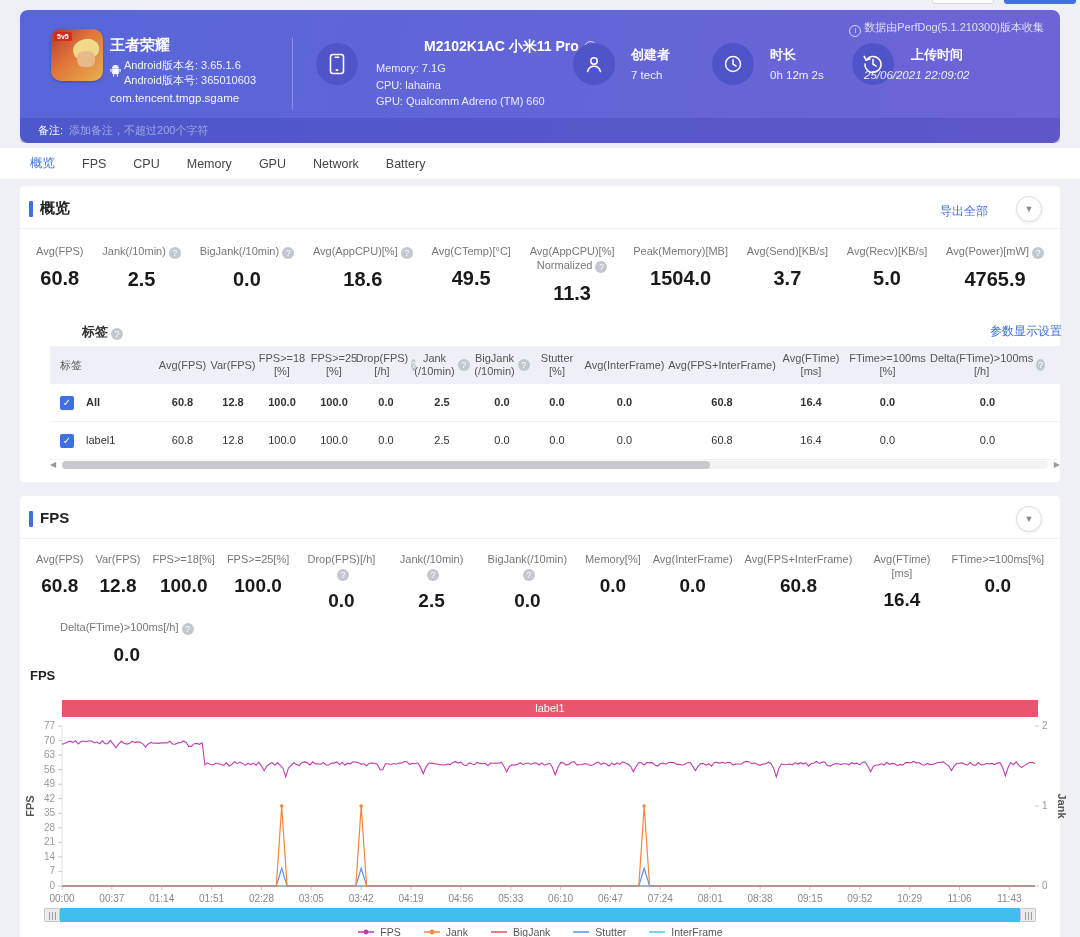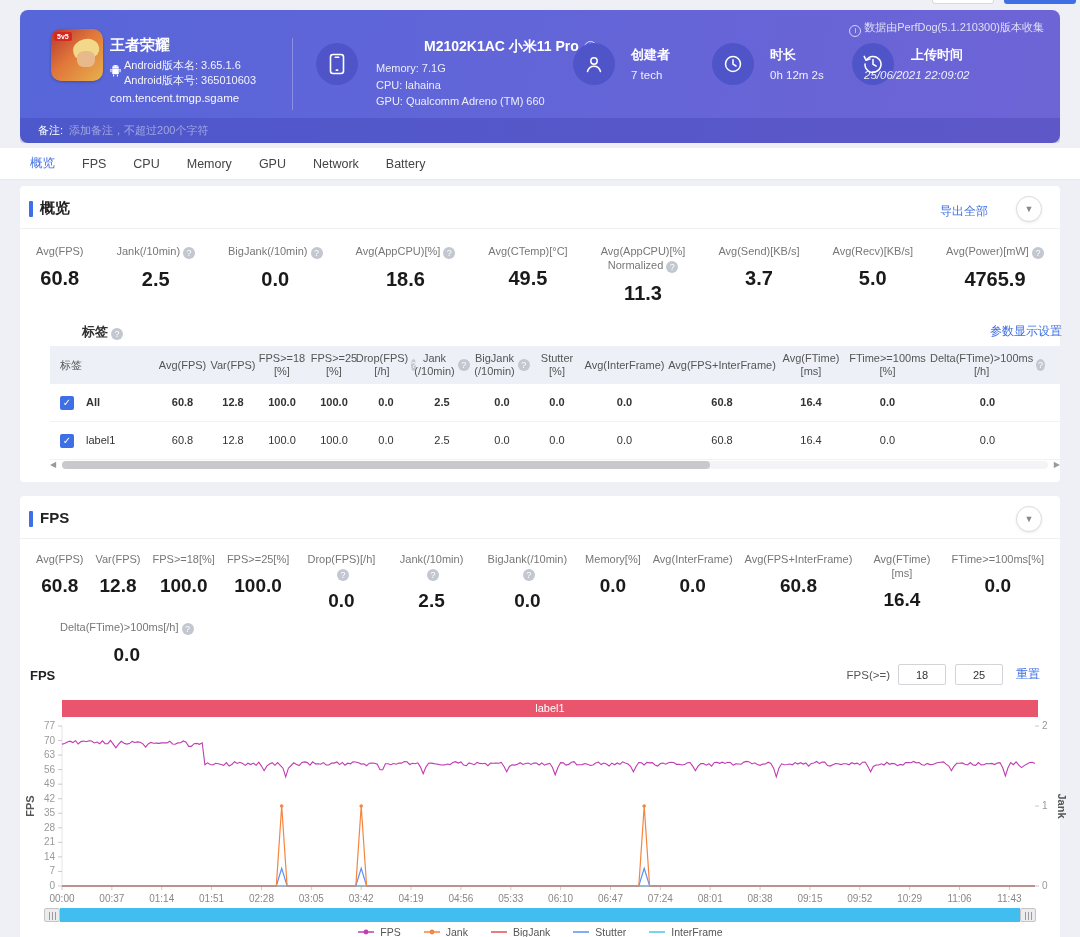--- a/index.html
+++ b/index.html
@@ -241,20 +241,24 @@
         <div class="m-cell">
           <div class="m-label"><span>Avg(CTemp)[°C]</span></div>
           <div class="m-value">49.5</div>
         </div>
         <div class="m-cell">
           <div class="m-label"><span>Avg(AppCPU)[%]
 Normalized</span><span class="help">?</span></div>
           <div class="m-value">11.3</div>
         </div>
         <div class="m-cell">
+          <div class="m-label"><span>Peak(Memory)[MB]</span></div>
+          <div class="m-value">1504.0</div>
+        </div>
+        <div class="m-cell">
           <div class="m-label"><span>Avg(Send)[KB/s]</span></div>
           <div class="m-value">3.7</div>
         </div>
         <div class="m-cell">
           <div class="m-label"><span>Avg(Recv)[KB/s]</span></div>
           <div class="m-value">5.0</div>
         </div>
         <div class="m-cell">
           <div class="m-label"><span>Avg(Power)[mW]</span><span class="help">?</span></div>
           <div class="m-value">4765.9</div>
@@ -389,26 +393,20 @@
         <div class="m-cell">
           <div class="m-label"><span>FTime&gt;=100ms[%]</span></div>
           <div class="m-value">0.0</div>
         </div>
       </div>
     <div class="row2-metric">
       <div class="m-label"><span>Delta(FTime)&gt;100ms[/h]</span><span class="help">?</span></div>
       <div class="m-value">0.0</div>
     </div>
     <div class="chart-title">FPS</div>
-    <div class="fps-filter">
-      <span class="lbl">FPS(&gt;=)</span>
-      <input value="18" style="">
-      <input value="25" style="">
-      <span class="reset">重置</span>
-    </div>
     <div class="chart-banner">label1</div>
     <svg id="chart-svg" width="1060" height="190">
         <line x1="42" y1="8" x2="42" y2="168" stroke="#e4e4e8" stroke-width="1"></line>
         <line x1="38" y1="168" x2="42" y2="168" stroke="#c9c9cf" stroke-width="1"></line>
         <text x="35" y="171" text-anchor="end" font-size="10" fill="#999" font-family="&quot;Liberation Sans&quot;,sans-serif">0</text>
         <line x1="38" y1="153.45454545454547" x2="42" y2="153.45454545454547" stroke="#c9c9cf" stroke-width="1"></line>
         <text x="35" y="156.45454545454547" text-anchor="end" font-size="10" fill="#999" font-family="&quot;Liberation Sans&quot;,sans-serif">7</text>
         <line x1="38" y1="138.9090909090909" x2="42" y2="138.9090909090909" stroke="#c9c9cf" stroke-width="1"></line>
         <text x="35" y="141.9090909090909" text-anchor="end" font-size="10" fill="#999" font-family="&quot;Liberation Sans&quot;,sans-serif">14</text>
         <line x1="38" y1="124.36363636363637" x2="42" y2="124.36363636363637" stroke="#c9c9cf" stroke-width="1"></line>

